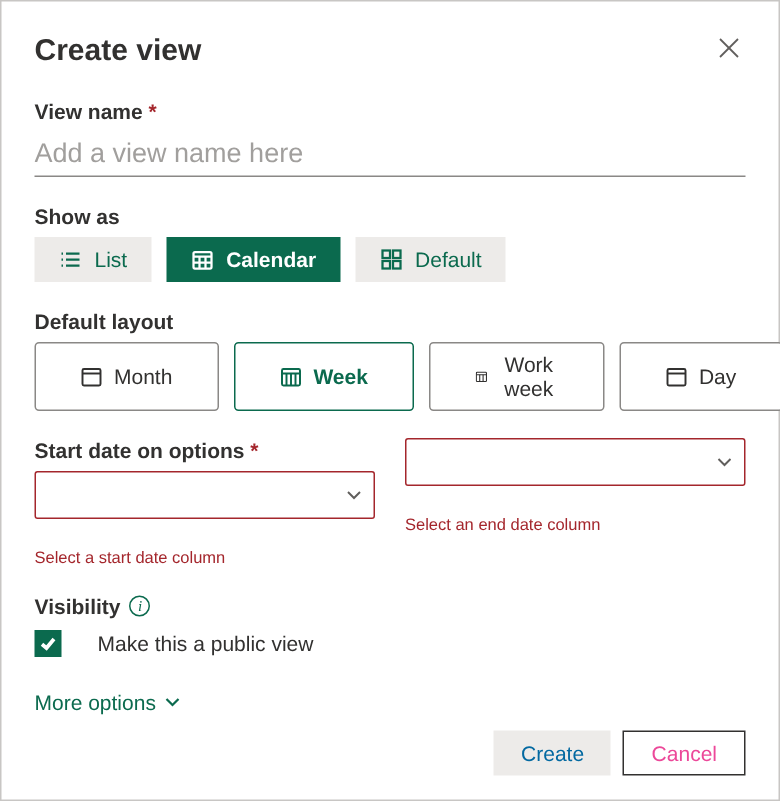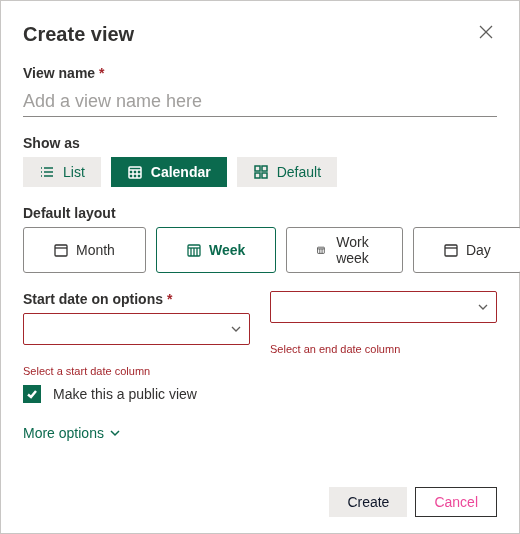--- a/index.html
+++ b/index.html
@@ -129,21 +129,21 @@
     align-items: center;
     justify-content: center;
     font-size: 10px;
     color: #0b6a4e;
     font-style: italic;
     font-family: Georgia, serif;
   }
   .check-row {
     display: flex;
     align-items: center;
-    gap: 12px;
+    gap: 24px;
     margin-top: 8px;
   }
   .checkbox {
     width: 18px; height: 18px;
     background: #0b6a4e;
     display: flex;
     align-items: center;
     justify-content: center;
     cursor: pointer;
   }
@@ -162,21 +162,21 @@
     position: absolute;
     right: 22px;
     bottom: 16px;
     display: flex;
     gap: 8px;
   }
   .btn-primary {
     padding: 2px 18px;
     border: none;
     background: #edebe9;
-    color: #0f172a;
+    color: #0369a1;
     font-size: 14px;
     cursor: not-allowed;
   }
   .btn-secondary {
     padding: 6px 18px;
     border: 1px solid #323130;
     background: #fff;
     color: #ec4899;
     font-size: 14px;
     cursor: pointer;
@@ -287,20 +287,24 @@
     <div class="col">
       <div class="select-err">
         <svg viewBox="0 0 10 10">
             <path d="M1 3 L5 7 L9 3" fill="none" stroke="#605e5c" stroke-width="1.3"></path>
           </svg>
       </div>
       <div class="err-msg">Select an end date column</div>
     </div>
   </div>
 
+  <div class="vis-row">
+    <span class="section-label" style="margin:0">Visibility</span>
+    <span class="info-icon">i</span>
+  </div>
   <div class="check-row">
     <div class="checkbox">
       <svg viewBox="0 0 12 12">
           <polyline points="2,6.5 5,9 10,3"></polyline>
         </svg>
     </div>
     <span>Make this a public view</span>
   </div>
 
   <div class="more-opts">

